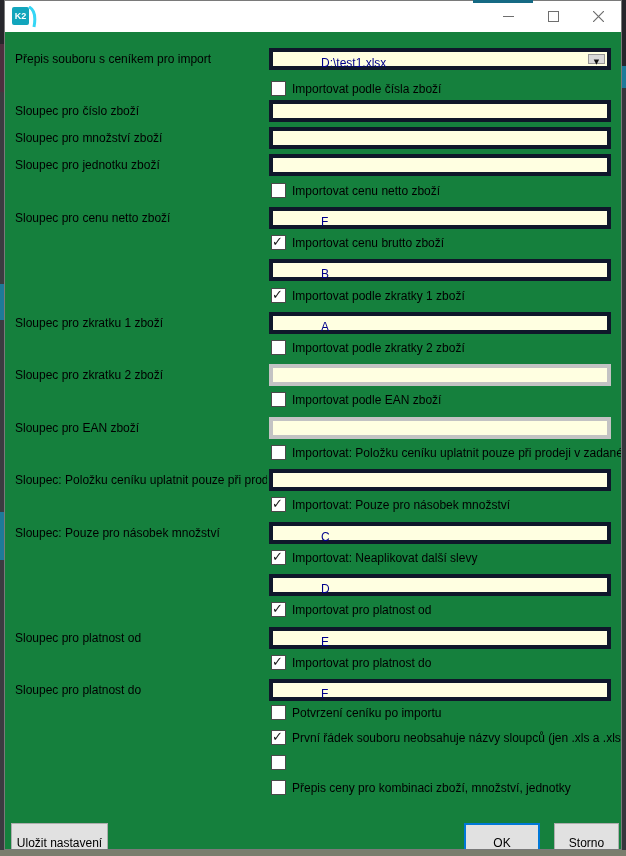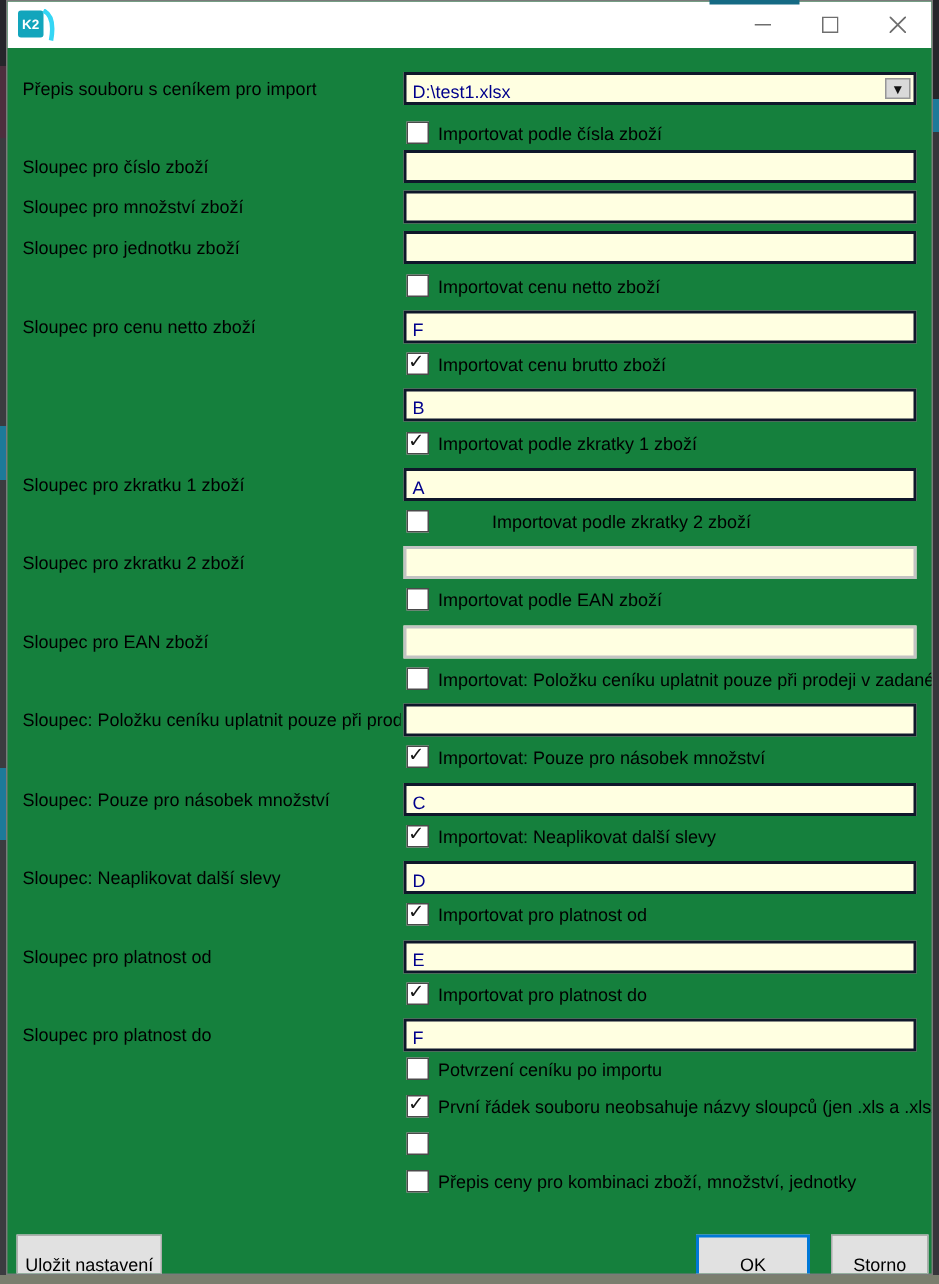--- a/index.html
+++ b/index.html
@@ -11,21 +11,21 @@
   .k2-icon{position:absolute;left:7px;top:5px;width:28px;height:22px;}
   .k2-box{position:absolute;left:0;top:1px;width:17px;height:18px;background:#12A5BC;border-radius:2px;
           color:#fff;font-weight:bold;font-size:9px;line-height:18px;text-align:center;}
   .k2-curl{position:absolute;left:16px;top:0;}
   .cap-btns{position:absolute;right:0;top:0;height:31px;display:flex;}
   .cap-btn{width:45px;height:31px;display:flex;align-items:center;justify-content:center;}
   .content{position:absolute;left:0;top:0;right:0;bottom:0;}
   .row-label{position:absolute;white-space:nowrap;max-width:252px;overflow:hidden;line-height:14px;}
   .row-label.bold{font-weight:bold;}
   .field{position:absolute;left:264px;width:342px;height:22px;background:#FFFFE1;
-         border:2px solid #0f172a;box-sizing:border-box;}
+         border:4px solid #0f172a;box-sizing:border-box;padding-left:44px;}
   .field.disabled{border-color:#c3c3c3;}
   .field .val{display:block;padding:4px 0 0 4px;font-size:12px;color:#00008B;white-space:nowrap;overflow:hidden;}
   .combo-btn{position:absolute;right:2px;top:2px;bottom:2px;width:17px;background:#d9d9d9;
              border:1px solid #979797;box-sizing:border-box;text-align:center;}
   .combo-btn .arrow{font-family:"DejaVu Sans",sans-serif;font-size:7px;line-height:15px;color:#111;display:block;}
   .checkbox{position:absolute;left:266px;width:15px;height:15px;background:#fff;
             border:1px solid #4a4a4a;box-sizing:border-box;}
   .checkbox .mark{font-family:"DejaVu Sans",sans-serif;font-size:13px;line-height:12px;color:#161616;
                   position:absolute;left:0px;top:0px;}
   .check-label{position:absolute;left:287px;white-space:nowrap;line-height:14px;}
@@ -125,21 +125,21 @@
       </div>
       <div class="checkbox" style="top: 287px;">
         <span class="mark">✓</span>
       </div>
       <div class="check-label" style="top: 288px;">Importovat podle zkratky 1 zboží</div>
       <div class="row-label" style="top: 315px; left: 10px;">Sloupec pro zkratku 1 zboží</div>
       <div class="field" style="top: 311px;">
         <span class="val">A</span>
       </div>
       <div class="checkbox" style="top: 339px;"></div>
-      <div class="check-label" style="top: 340px; margin-left: 36px;">Importovat podle zkratky 2 zboží</div>
+      <div class="check-label" style="top: 340px;">Importovat podle zkratky 2 zboží</div>
       <div class="row-label" style="top: 367px; left: 10px;">Sloupec pro zkratku 2 zboží</div>
       <div class="field disabled" style="top: 363px;">
         <span class="val"></span>
       </div>
       <div class="checkbox" style="top: 391px;"></div>
       <div class="check-label" style="top: 392px;">Importovat podle EAN zboží</div>
       <div class="row-label" style="top: 420px; left: 10px;">Sloupec pro EAN zboží</div>
       <div class="field disabled" style="top: 416px;">
         <span class="val"></span>
       </div>
@@ -154,21 +154,20 @@
       </div>
       <div class="check-label" style="top: 497px;">Importovat:  Pouze pro násobek množství</div>
       <div class="row-label" style="top: 525px; left: 10px;">Sloupec:  Pouze pro násobek množství</div>
       <div class="field" style="top: 521px;">
         <span class="val">C</span>
       </div>
       <div class="checkbox" style="top: 549px;">
         <span class="mark">✓</span>
       </div>
       <div class="check-label" style="top: 550px;">Importovat: Neaplikovat další slevy</div>
-      <div class="row-label" style="top: 577px; left: 10px;">Sloupec: Neaplikovat další slevy</div>
       <div class="field" style="top: 573px;">
         <span class="val">D</span>
       </div>
       <div class="checkbox" style="top: 601px;">
         <span class="mark">✓</span>
       </div>
       <div class="check-label" style="top: 602px;">Importovat pro platnost od</div>
       <div class="row-label" style="top: 630px; left: 10px;">Sloupec pro platnost od</div>
       <div class="field" style="top: 626px;">
         <span class="val">E</span>

